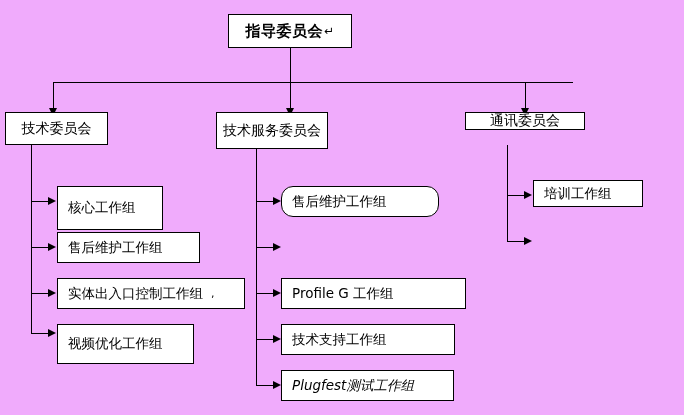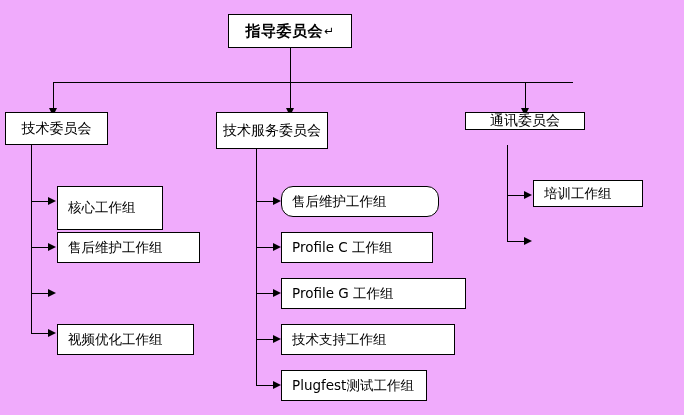--- a/index.html
+++ b/index.html
@@ -130,22 +130,26 @@
   <div class="arrow-right" style="left:48px; top:329px;"></div>
 
   <div class="node node-leaf" style="left:57px; top:186px; width:106px; height:44px;">
     <span>核心工作组</span>
   </div>
 
   <div class="node node-leaf" style="left:57px; top:232px; width:143px; height:31px;">
     <span>售后维护工作组</span>
   </div>
 
+  <div class="node node-leaf" style="left:57px; top:278px; width:188px; height:31px;">
+    <span>实体出入口控制工作组</span>
+      <span class="trail-mark">,</span>
+  </div>
 
-  <div class="node node-leaf" style="left:57px; top:324px; width:137px; height:31px;">
+  <div class="node node-leaf" style="left:57px; top:324px; width:137px; height:40px;">
     <span>视频优化工作组</span>
   </div>
 
   <div class="vline" style="left:256px; top:149px; height:236px;"></div>
 
   <div class="hline" style="left:256px; top:201px; width:18px;"></div>
   <div class="arrow-right" style="left:273px; top:197px;"></div>
 
   <div class="hline" style="left:256px; top:247px; width:18px;"></div>
   <div class="arrow-right" style="left:273px; top:243px;"></div>
@@ -156,33 +160,30 @@
   <div class="hline" style="left:256px; top:339px; width:18px;"></div>
   <div class="arrow-right" style="left:273px; top:335px;"></div>
 
   <div class="hline" style="left:256px; top:385px; width:18px;"></div>
   <div class="arrow-right" style="left:273px; top:381px;"></div>
 
   <div class="node node-leaf" style="left:281px; top:186px; width:158px; height:31px;border-radius:12px;">
     <span>售后维护工作组</span>
   </div>
 
-  <div class="node node-leaf" style="left:281px; top:232px; width:152px; height:31px;">
-    <span>Profile C 工作组</span>
-  </div>
 
   <div class="node node-leaf" style="left:281px; top:324px; width:174px; height:31px;">
     <span>技术支持工作组</span>
   </div>
 
   <div class="node node-leaf" style="left:281px; top:278px; width:185px; height:31px;">
     <span>Profile G 工作组</span>
   </div>
 
-  <div class="node node-leaf" style="left:281px; top:370px; width:146px; height:31px;">
+  <div class="node node-leaf" style="left:281px; top:370px; width:173px; height:31px;font-style:italic;">
     <span>Plugfest测试工作组</span>
   </div>
 
   <div class="vline" style="left:507px; top:145px; height:96px;"></div>
 
   <div class="hline" style="left:507px; top:195px; width:18px;"></div>
   <div class="arrow-right" style="left:524px; top:191px;"></div>
 
   <div class="hline" style="left:507px; top:241px; width:18px;"></div>
   <div class="arrow-right" style="left:524px; top:237px;"></div>

